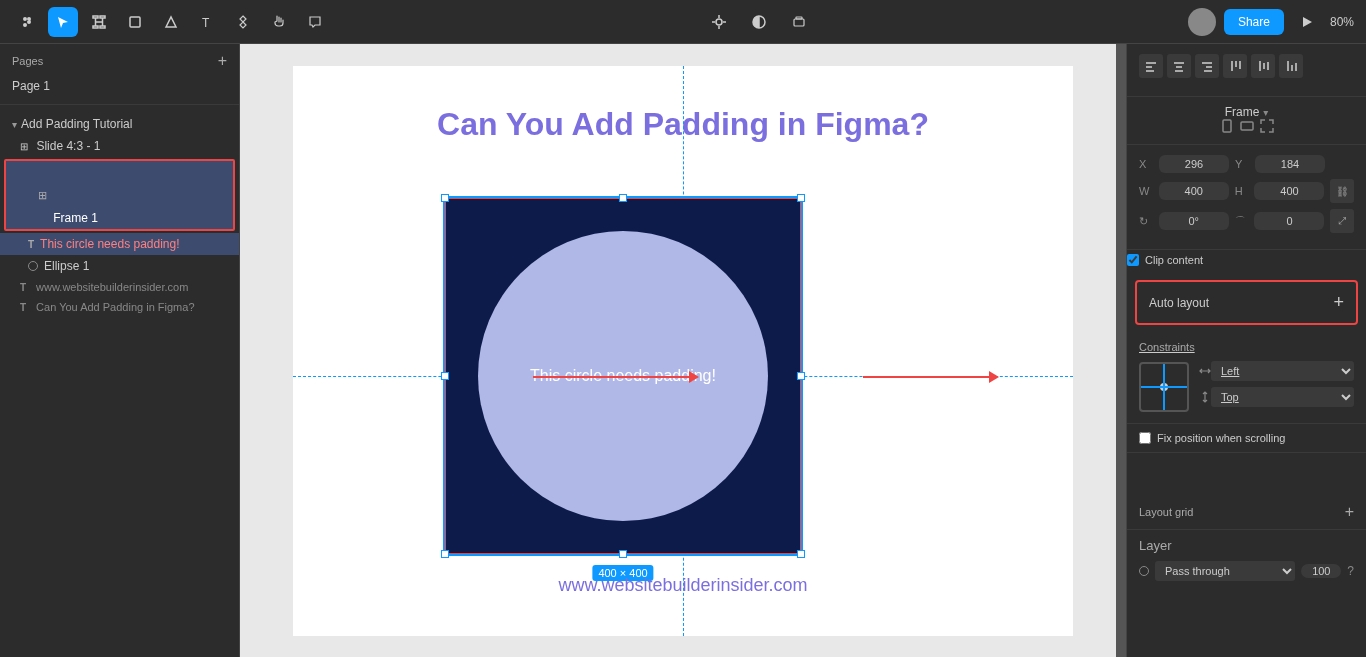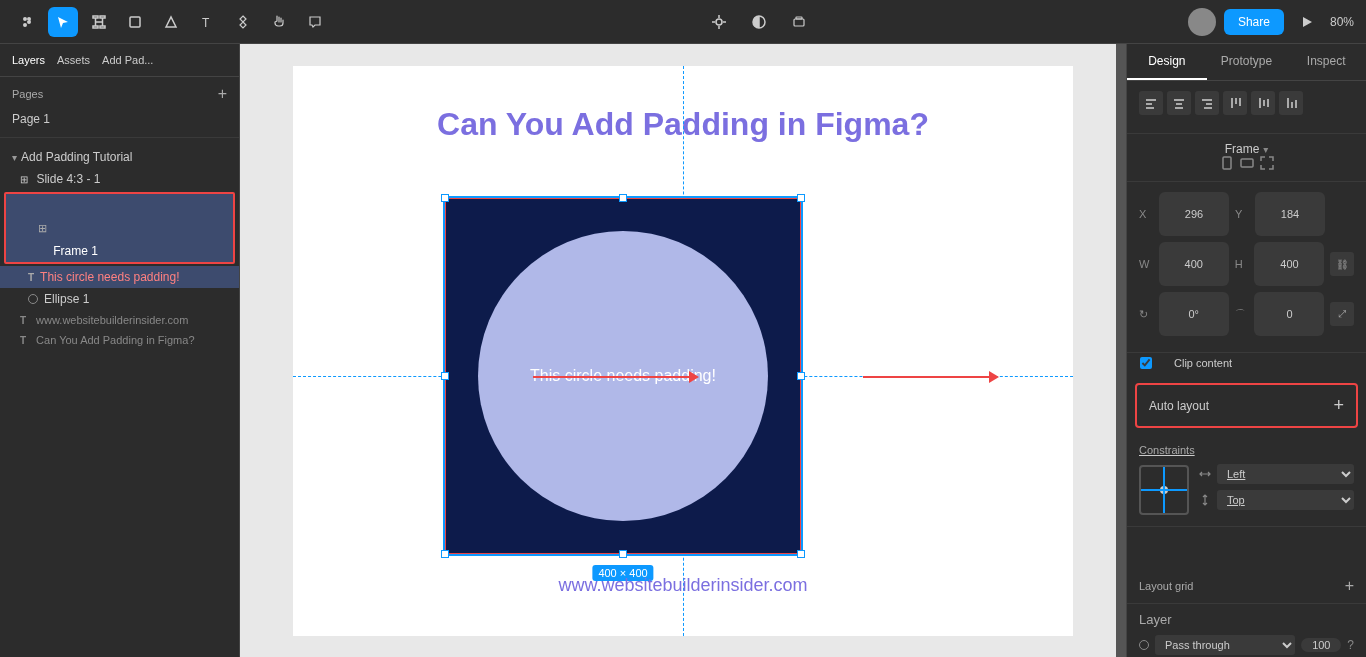--- a/index.html
+++ b/index.html
@@ -329,21 +329,21 @@
       font-size: 11px;
       color: #888;
       width: 14px;
     }
     .prop-input {
       background: #3a3a3a;
       border: none;
       border-radius: 6px;
       color: #ccc;
       font-size: 11px;
-      padding: 16px 6px;
+      padding: 3px 6px;
       width: 70px;
       text-align: center;
     }
 
     
     .frame-header {
       display: flex;
       align-items: center;
       justify-content: space-between;
       padding: 8px 12px;
@@ -432,21 +432,20 @@
       position: absolute;
       left: 50%; top: 0; bottom: 0;
       width: 2px;
       background: #0d99ff;
       transform: translateX(-50%);
     }
     .constraint-options { flex: 1; }
     .constraint-option-row {
       display: flex;
       align-items: center;
-      gap: 6px;
       margin-bottom: 6px;
     }
     .constraint-select {
       background: #3a3a3a;
       border: none;
       border-radius: 3px;
       color: #ccc;
       font-size: 11px;
       padding: 3px 6px;
       flex: 1;
@@ -519,22 +518,22 @@
       width: 10px; height: 10px;
       border-radius: 50%;
       border: 1.5px solid #888;
       display: inline-block;
     }
 
     
     .clip-row {
       display: flex;
       align-items: flex-end;
-      gap: 22px;
-      padding: 4px 13px 8px;
+      gap: 6px;
+      padding: 4px 0 8px;
     }
     .clip-checkbox { width: 12px; height: 12px; accent-color: #0d99ff; }
 
     
     ::-webkit-scrollbar { width: 6px; }
     ::-webkit-scrollbar-track { background: #2c2c2c; }
     ::-webkit-scrollbar-thumb { background: #555; border-radius: 3px; }
   </style>
 </head>
 <body>
@@ -622,25 +621,20 @@
         <path d="M3 2l9 5-9 5V2z" fill="#ccc"></path>
       </svg>
     </button>
     <span class="zoom-label">80%</span>
   </div>
 </div>
 
 <div class="main-content">
 
   <div class="left-panel">
-    <div class="panel-tabs">
-      <span class="panel-tab active">Layers</span>
-      <span class="panel-tab">Assets</span>
-      <span class="panel-tab">Add Pad...</span>
-    </div>
 
     <div class="pages-section">
       <div class="pages-header">
         <span class="pages-title">Pages</span>
         <button class="pages-add">+</button>
       </div>
       <div class="page-item">Page 1</div>
     </div>
 
     <div class="layers-section">
@@ -718,25 +712,20 @@
 
         <div class="slide-url">www.websitebuilderinsider.com</div>
       </div>
     </div>
 
     <div class="canvas-scrollbar"></div>
   </div>
 
   <div class="right-panel">
 
-    <div class="right-panel-tabs">
-      <div class="right-panel-tab active">Design</div>
-      <div class="right-panel-tab">Prototype</div>
-      <div class="right-panel-tab">Inspect</div>
-    </div>
 
     <div class="right-section">
       <div class="align-row">
         <button class="align-btn">
           <svg width="12" height="12" viewBox="0 0 12 12" fill="none">
             <rect x="1" y="2" width="10" height="2" fill="#aaa"></rect>
             <rect x="1" y="6" width="6" height="2" fill="#aaa"></rect>
             <rect x="1" y="10" width="8" height="2" fill="#aaa"></rect>
           </svg>
         </button>
@@ -865,20 +854,24 @@
               <option>Top</option>
               <option>Bottom</option>
               <option>Center</option>
               <option>Scale</option>
             </select>
           </div>
         </div>
       </div>
     </div>
 
+    <div class="checkbox-row">
+      <input type="checkbox" class="checkbox-input" style="">
+      <span class="checkbox-label">Fix position when scrolling</span>
+    </div>
 
     <div class="layout-grid-row">
       <span class="layout-grid-label">Layout grid</span>
       <button class="layout-grid-add">+</button>
     </div>
 
     <div class="layer-section">
       <div class="layer-title">Layer</div>
       <div class="layer-row">
         <span class="circle-icon"></span>

